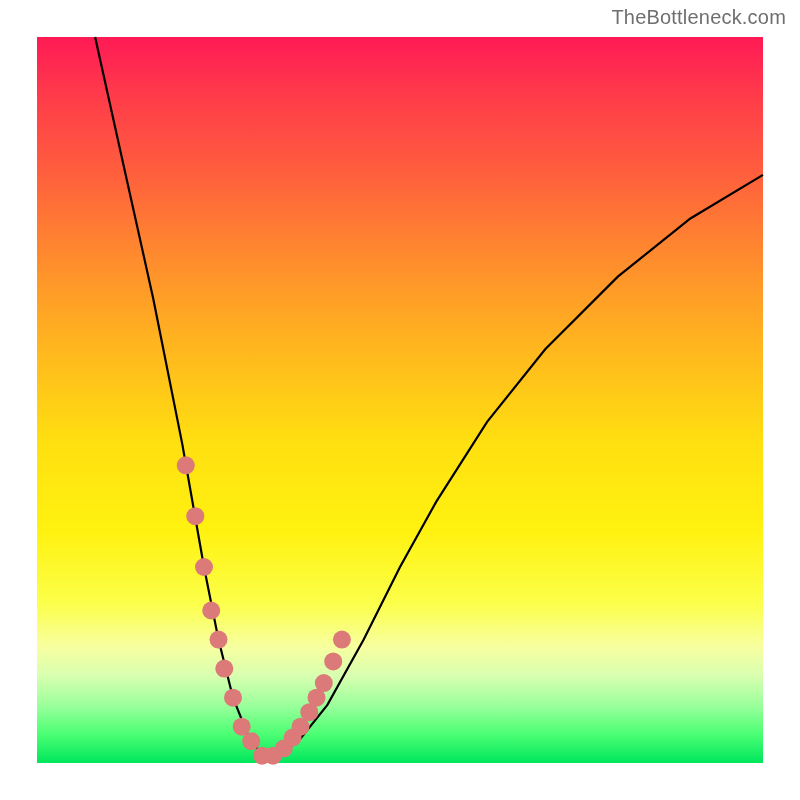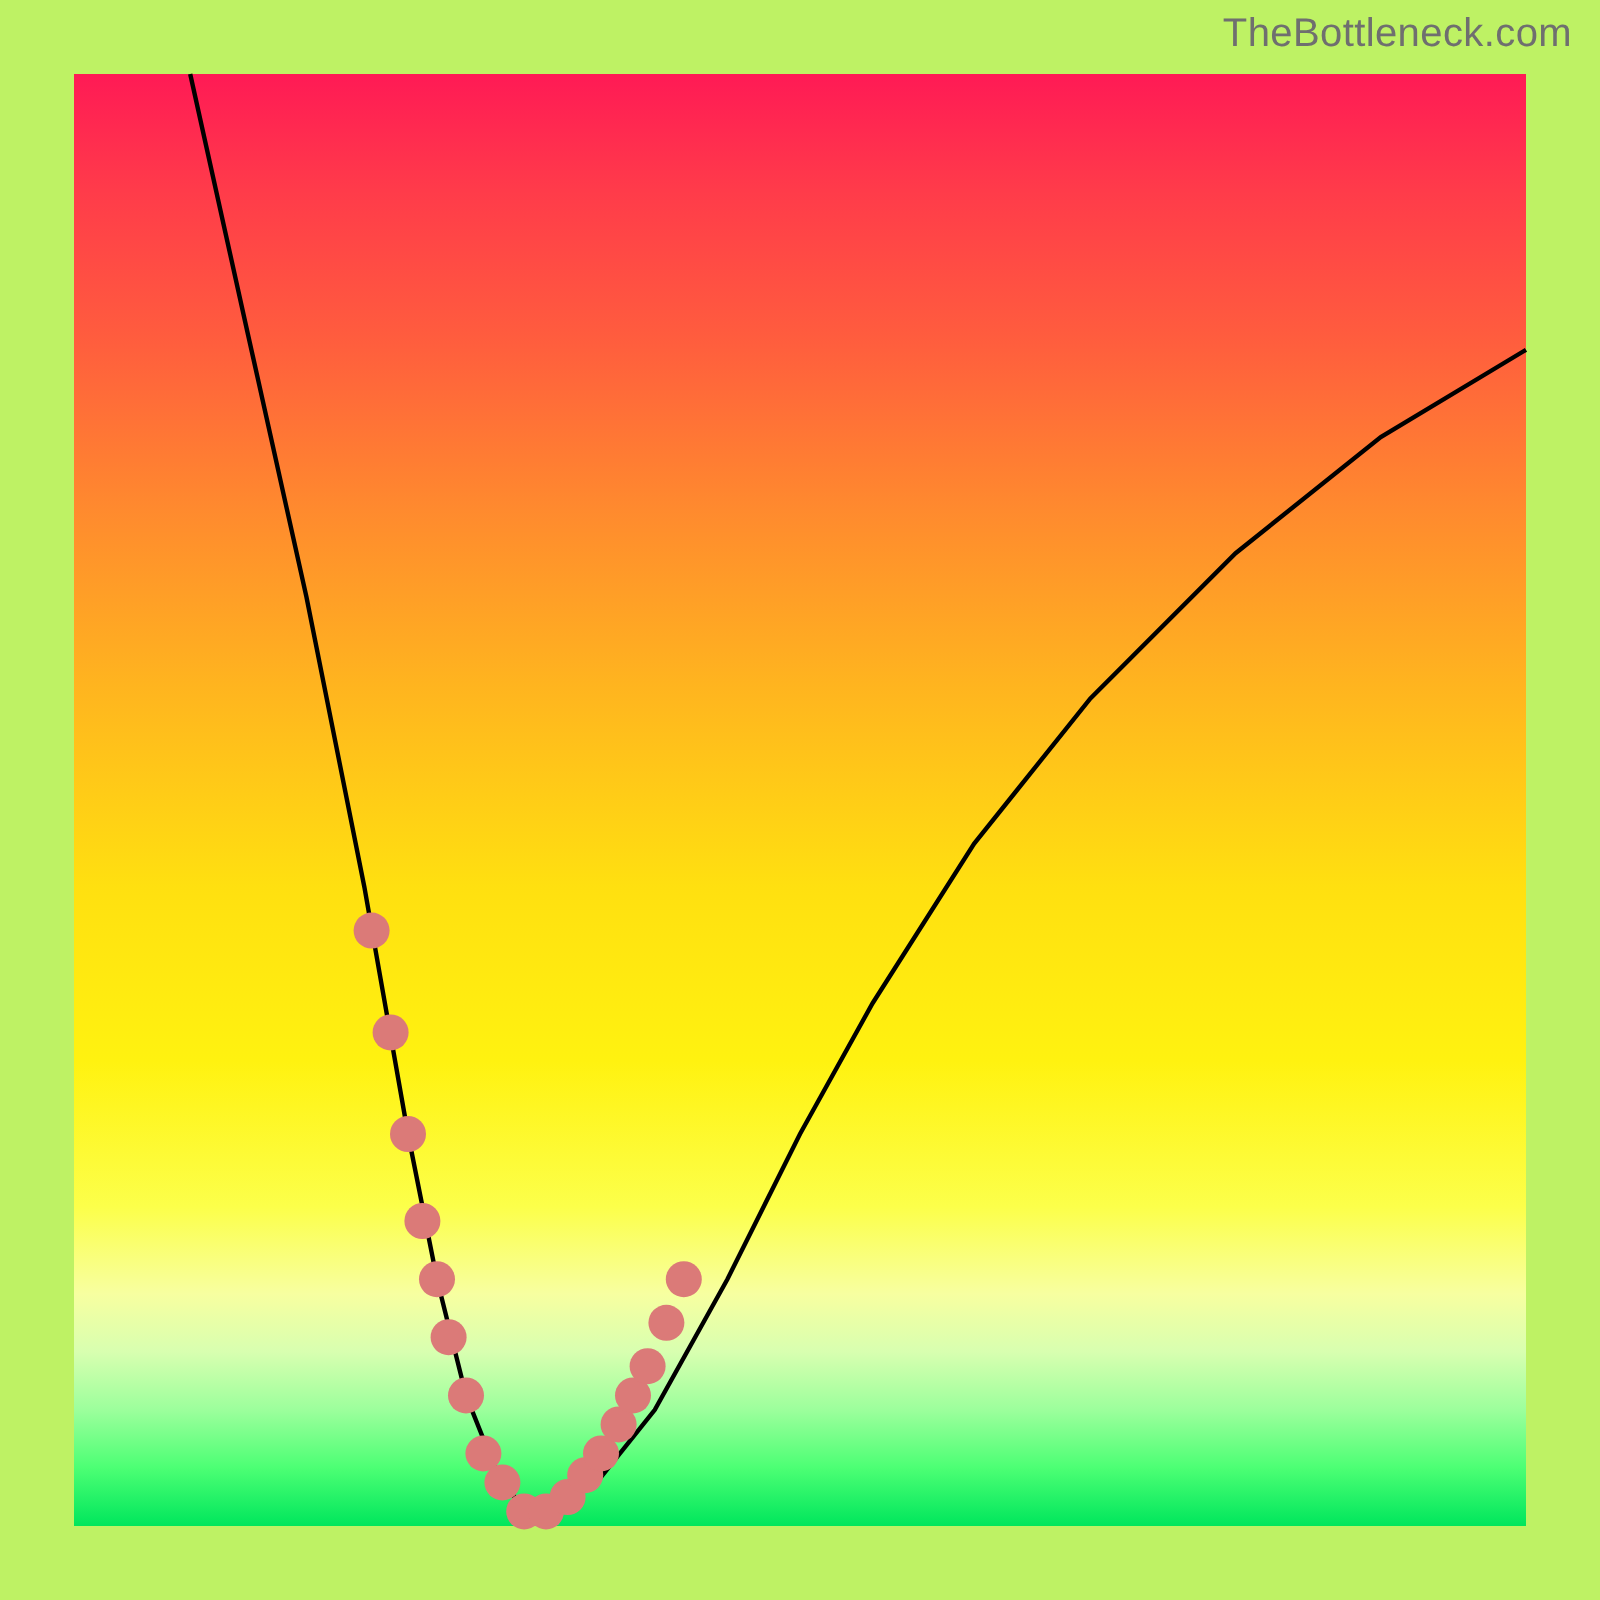--- a/index.html
+++ b/index.html
@@ -7,21 +7,21 @@
     padding: 0;
     width: 800px;
     height: 800px;
     background: #000;
     overflow: hidden;
   }
   .frame {
     position: relative;
     width: 800px;
     height: 800px;
-    background: #bef264;
+    background: #ffffff;
   }
   .plot-area {
     position: absolute;
     left: 37px;
     top: 37px;
     width: 726px;
     height: 726px;
     background: linear-gradient(to bottom,
       #ff1a55 0%,
       #ff3b4a 8%,

